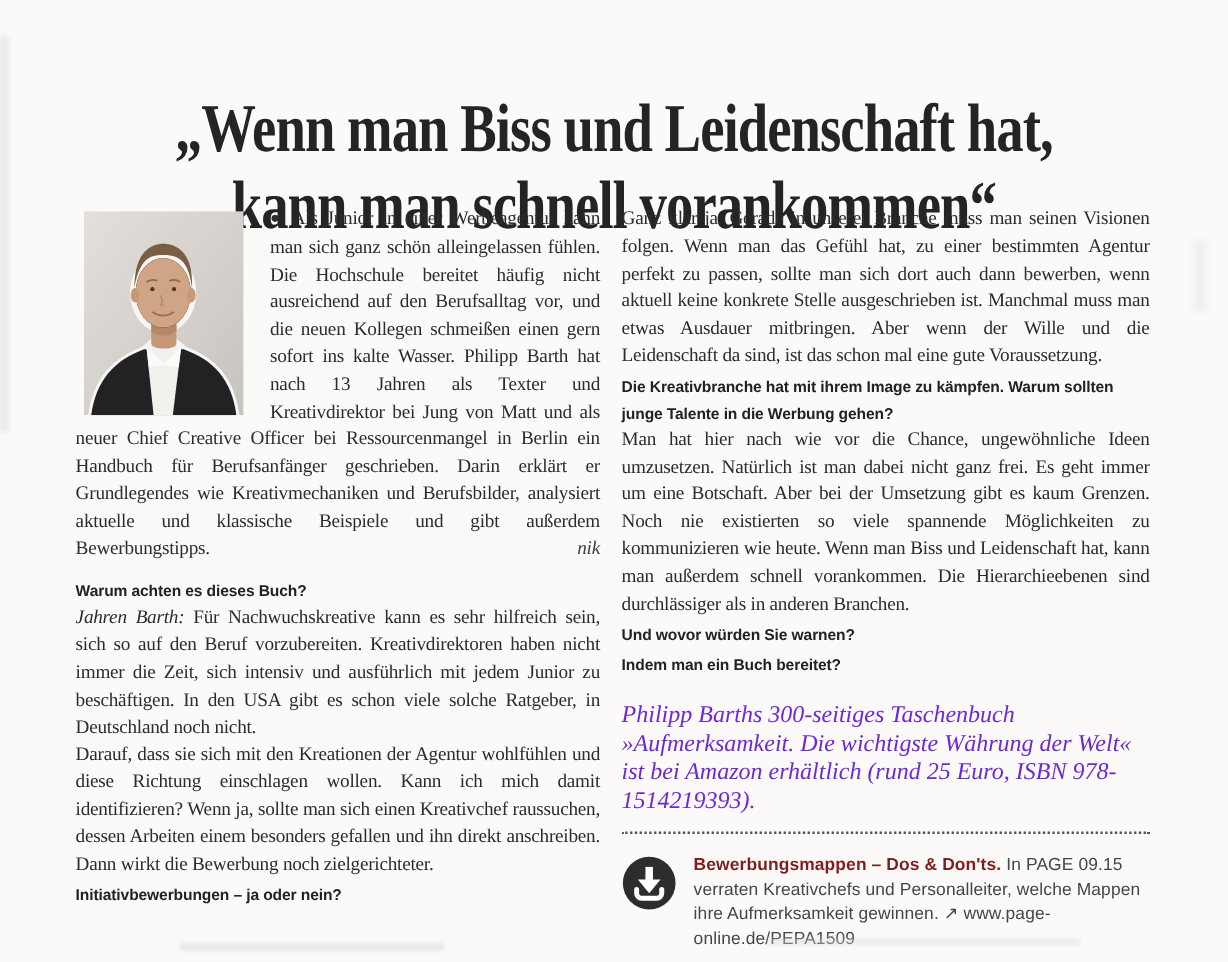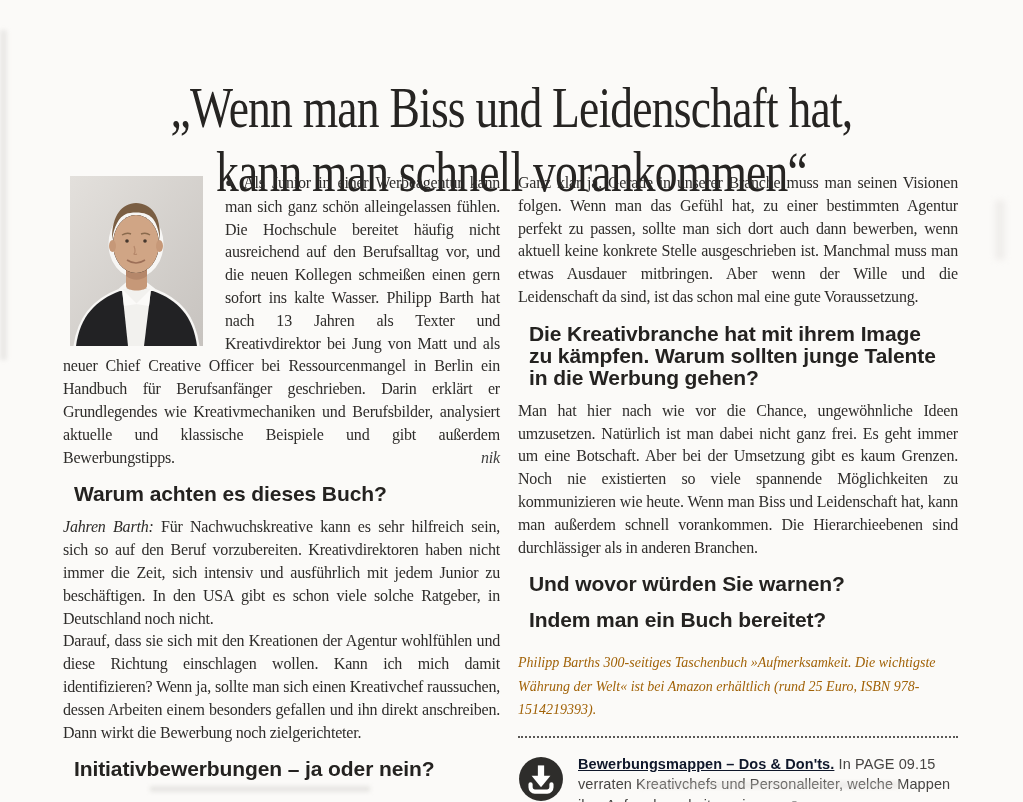--- a/index.html
+++ b/index.html
@@ -5,58 +5,58 @@
   html,body{margin:0;padding:0;}
   body{
     width:1023px;height:802px;position:relative;overflow:hidden;
     background:#fbfaf8;
     font-family:"Liberation Serif", serif;
     color:#2e2c2a;
   }
   
   .headline{
     position:absolute;top:38px;left:0;width:1023px;text-align:center;
-    font-family:"Liberation Serif", serif;font-weight:400;color:#262422;
+    font-family:"Liberation Serif", serif;font-weight:700;color:#262422;
     font-size:57px;line-height:64px;letter-spacing:-1px;
   }
   .hl-line{display:block;transform:scaleX(0.8);transform-origin:50% 50%;white-space:nowrap;}
   
   .col{position:absolute;top:172px;font-size:16px;line-height:22.8px;letter-spacing:-0.2px;}
   .col-left{left:63px;width:437px;}
   .col-right{left:518px;width:440px;}
   p.body{margin:0;text-align:justify;hyphens:auto;}
   .q{
     font-family:"Liberation Sans", sans-serif;font-weight:700;
-    font-size:21px;line-height:22px;letter-spacing:-0.1px;color:#242220;
-    margin:11px;padding-top:3px;
+    font-size:13px;line-height:22px;letter-spacing:-0.1px;color:#242220;
+    margin:0;padding-top:3px;
   }
   .qa-block{margin-top:10px;}
   .lead{font-style:italic;}
   
   .photo{
     float:left;width:133px;height:170px;margin:4px 22px 6px 7px;
     display:block;
   }
   .bullet{font-size:14px;position:relative;top:-1px;}
   .byline{float:right;font-style:italic;color:#404040;}
   
   .book-note{
-    margin:20px 0 0 0;font-style:italic;font-size:14px;line-height:23.5px;
-    color:#a16207;text-align:left;letter-spacing:0;
+    margin:20px 0 0 0;font-style:italic;font-size:20px;line-height:23.5px;
+    color:#6d28d9;text-align:left;letter-spacing:0;
   }
   
   .dotted-rule{margin-top:14px;height:0;border-top:2px dotted #5a5856;}
   
   .footer{display:flex;margin-top:16px;align-items:flex-start;}
   .dl-badge{flex:0 0 46px;width:46px;height:46px;margin-top:2px;}
   .footer-text{
     margin-left:14px;font-family:"Liberation Sans", sans-serif;
     font-size:14.5px;line-height:20.5px;color:#474543;letter-spacing:0.1px;
   }
-  .footer-text b{color:#0f172a;text-decoration:underline;}
+  .footer-text b{color:#7f1d1d;}
   .arrow-ne{font-weight:400;color:#474543;}
   
   .smudge{position:absolute;pointer-events:none;}
   .sm1{left:0;top:30px;width:7px;height:330px;background:#c9c7c4;opacity:.35;filter:blur(2px);}
   .sm2{left:150px;top:786px;width:220px;height:6px;background:#d4d2cf;opacity:.5;filter:blur(2px);}
   .sm3{left:640px;top:782px;width:260px;height:6px;background:#dcdad7;opacity:.45;filter:blur(2px);}
   .sm4{left:995px;top:200px;width:10px;height:60px;background:#dedcd9;opacity:.4;filter:blur(3px);}
 </style>
 </head>
 <body>

